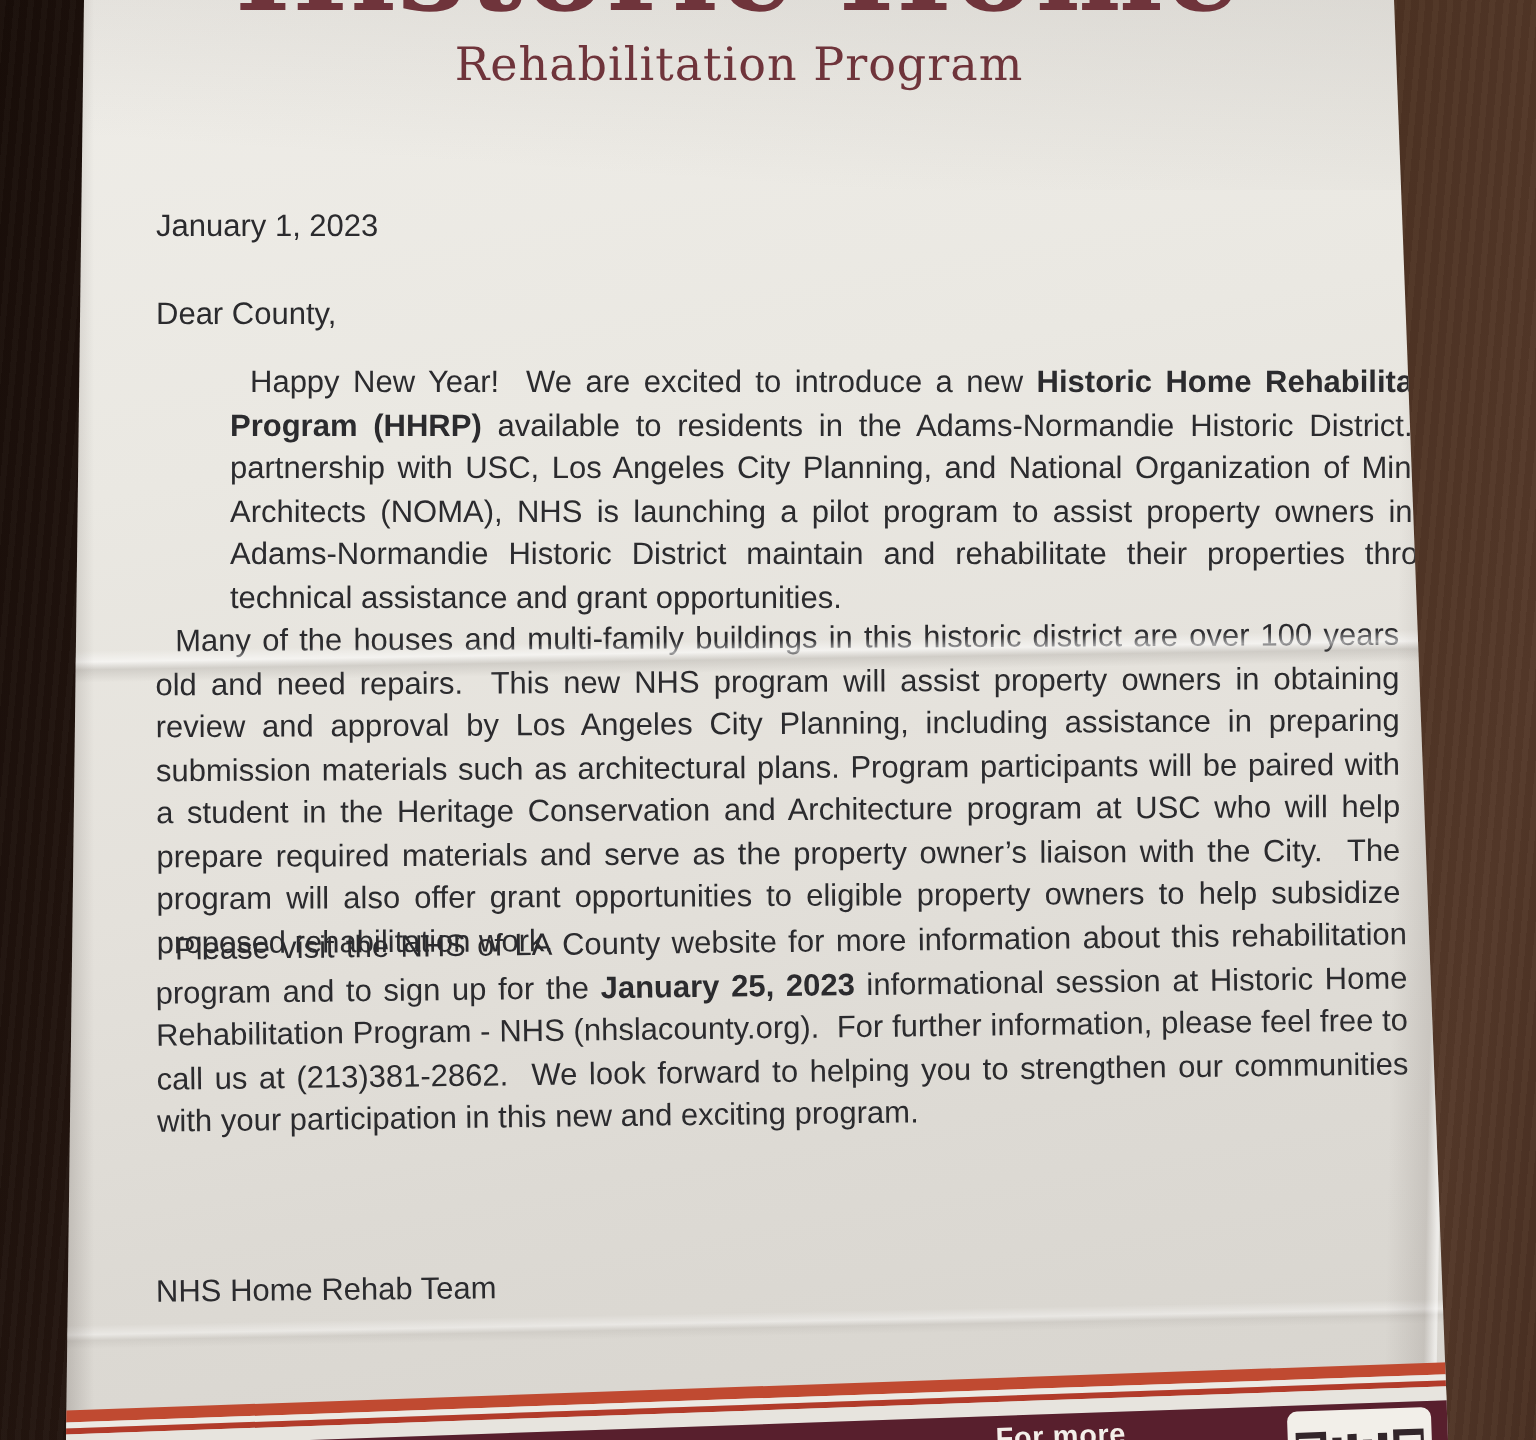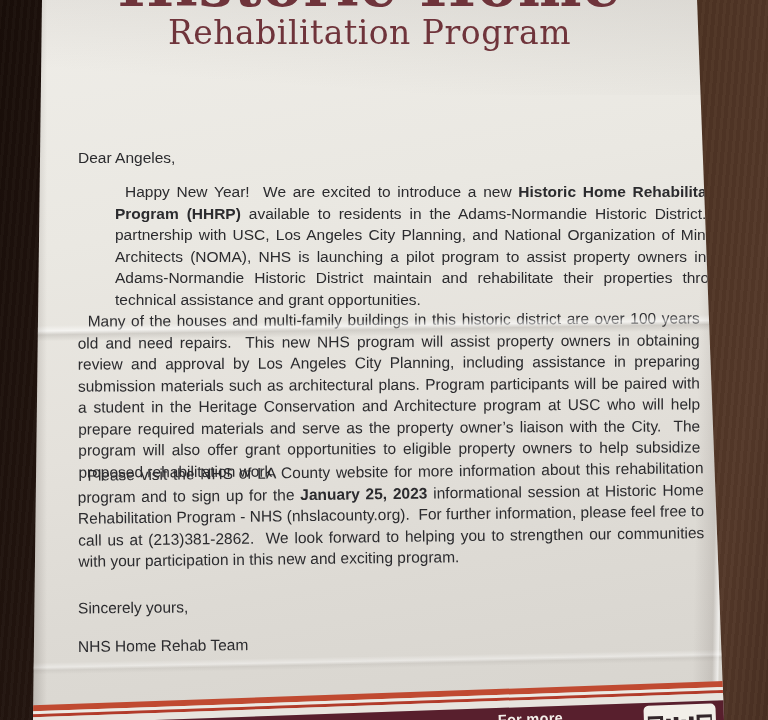--- a/index.html
+++ b/index.html
@@ -45,21 +45,21 @@
     position:absolute;top:0;bottom:0;left:33px;width:14px;
     background:linear-gradient(90deg,rgba(80,70,65,0.22) 0%,rgba(80,70,65,0) 100%);
   }
 
   
   .letterhead{
     position:absolute;left:42px;width:655px;top:-47px;text-align:center;
     color:#6f343b;font-family:"DejaVu Serif","Liberation Serif",serif;
   }
   .title1{font-size:60px;line-height:64px;font-weight:700;letter-spacing:1px;}
-  .title2{font-size:33px;line-height:36px;font-weight:500;margin-top:-2px;letter-spacing:0.5px;}
+  .title2{font-size:23px;line-height:36px;font-weight:500;margin-top:-2px;letter-spacing:0.5px;}
 
   
   .txt{position:absolute;left:78px;color:#2b2b2e;font-size:15.5px;line-height:21.5px;}
   .para{width:620px;text-align:justify;text-indent:10px;white-space:pre-wrap;}
   .b{font-weight:bold;}
   .date-line{top:103px;}
   .salutation{top:147px;}
   .p1{top:181px;margin-left:37px;}
   .p2{top:309px;width:622px;transform:rotate(-0.3deg);}
   .p3{top:461px;width:626px;transform:rotate(-0.7deg);}
@@ -93,29 +93,29 @@
 
 <div class="paper">
   <div class="paper-bg"></div>
   <div class="shade-top"></div>
 
   <div class="letterhead">
     <div class="title1">Historic Home</div>
     <div class="title2">Rehabilitation Program</div>
   </div>
 
-  <div class="txt salutation">Dear Angeles,</div>
+  <div class="txt date-line">January 1, 2023</div>
+  <div class="txt salutation">Dear County,</div>
 
   <div class="txt para p1"><span>Happy New Year!  We are excited to introduce a new </span><span class="b">Historic Home Rehabilitation Program (HHRP)</span><span> available to residents in the Adams-Normandie Historic District.  In partnership with USC, Los Angeles City Planning, and National Organization of Minority Architects (NOMA), NHS is launching a pilot program to assist property owners in the Adams-Normandie Historic District maintain and rehabilitate their properties through technical assistance and grant opportunities.</span></div>
 
   <div class="txt para p2">Many of the houses and multi-family buildings in this historic district are over 100 years old and need repairs.  This new NHS program will assist property owners in obtaining review and approval by Los Angeles City Planning, including assistance in preparing submission materials such as architectural plans. Program participants will be paired with a student in the Heritage Conservation and Architecture program at USC who will help prepare required materials and serve as the property owner’s liaison with the City.  The program will also offer grant opportunities to eligible property owners to help subsidize proposed rehabilitation work.</div>
 
   <div class="txt para p3"><span>Please visit the NHS of LA County website for more information about this rehabilitation program and to sign up for the </span><span class="b">January 25, 2023</span><span> informational session at Historic Home Rehabilitation Program - NHS (nhslacounty.org).  For further information, please feel free to call us at (213)381-2862.  We look forward to helping you to strengthen our communities with your participation in this new and exciting program.</span></div>
 
-  <div class="txt closing">Sincerely yours,</div>
   <div class="txt signature">NHS Home Rehab Team</div>
 
   <div class="fold-crease-mid"></div>
   <div class="fold-crease-low"></div>
   <div class="edge-shadow-right"></div>
   <div class="edge-shadow-left"></div>
 
   <div class="footer">
     <div class="stripe1"></div>
     <div class="stripe-gap"></div>

